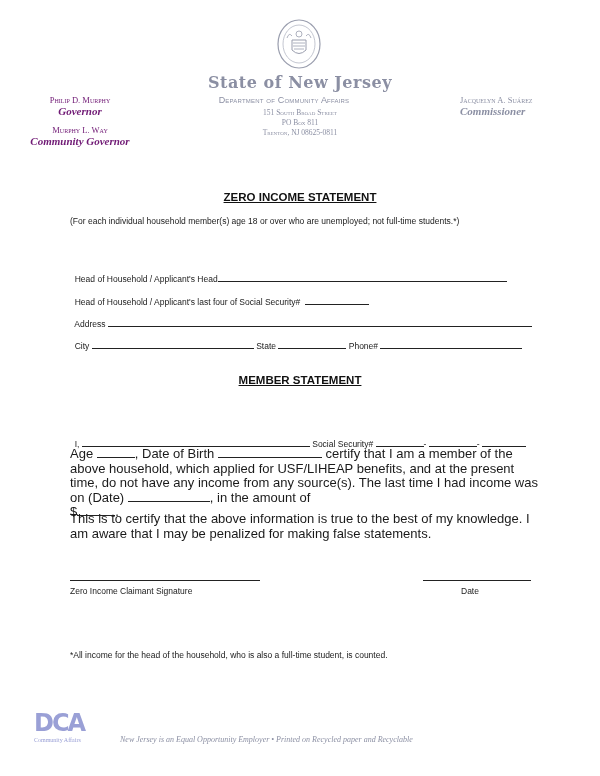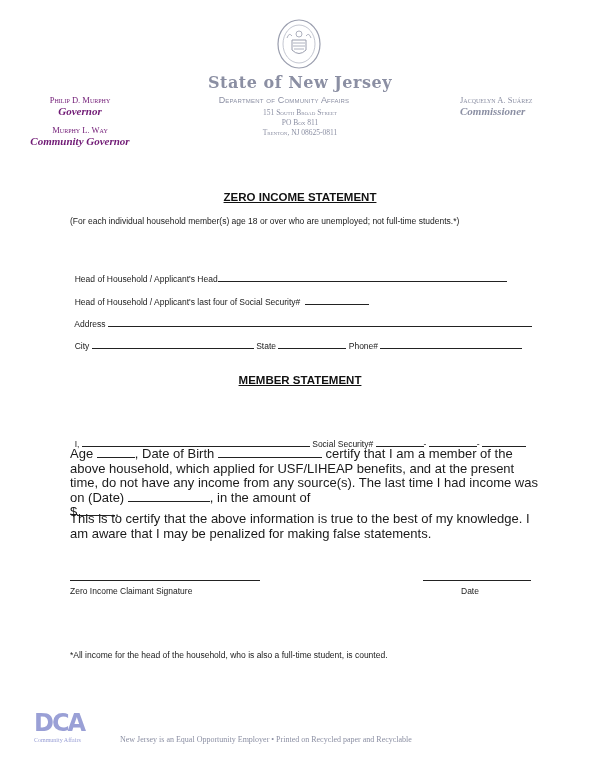--- a/index.html
+++ b/index.html
@@ -10,21 +10,21 @@
   .addr { position:absolute; left:0; width:600px; text-align:center; font-family:"Liberation Serif", serif; font-size:7.5px; color:#8b8fa3; font-variant:small-caps; }
   .left-col { position:absolute; left:20px; width:120px; text-align:center; font-family:"Liberation Serif", serif; color:#701a75; }
   .right-col { position:absolute; left:460px; width:120px; text-align:left; font-family:"Liberation Serif", serif; color:#8b8fa3; }
   .name { font-size:8.5px; font-variant:small-caps; }
   .role { font-size:11px; font-style:italic; font-weight:bold; }
   .heading { position:absolute; left:0; width:600px; text-align:center; font-weight:bold; font-size:11.5px; text-decoration:underline; color:#111; }
   .line { position:absolute; left:70px; font-size:8.5px; white-space:pre; color:#1a1a1a; }
   .para { position:absolute; left:70px; width:470px; font-size:13px; line-height:14.5px; color:#1a1a1a; }
   .blank { display:inline-block; border-bottom:1px solid #222; height:9px; vertical-align:baseline; }
   .sigline { position:absolute; border-top:1px solid #222; height:0; }
-  .footer-text { position:absolute; left:120px; top:735px; font-family:"Liberation Serif", serif; font-size:8px; color:#8b8fa3; }
+  .footer-text { position:absolute; left:120px; top:735px; font-family:"Liberation Serif", serif; font-style:italic; font-size:8px; color:#8b8fa3; }
   .dca-logo { position:absolute; left:12px; top:710px; width:66px; height:38px;margin-left:22px; }
   .dca-letters { font-family:"DejaVu Sans", sans-serif; font-weight:bold; font-size:24px; color:#9aa0d6; letter-spacing:-2px; line-height:26px; }
   .dca-sub { font-family:"Liberation Serif", serif; font-size:6px; color:#9aa0d6; margin-top:1px; }
 </style>
 </head>
 <body>
 
 <div>
   <svg class="seal" viewBox="0 0 46 52">
     <ellipse cx="23" cy="26" rx="21" ry="24" fill="none" stroke="#9a9eae" stroke-width="1.2"></ellipse>

